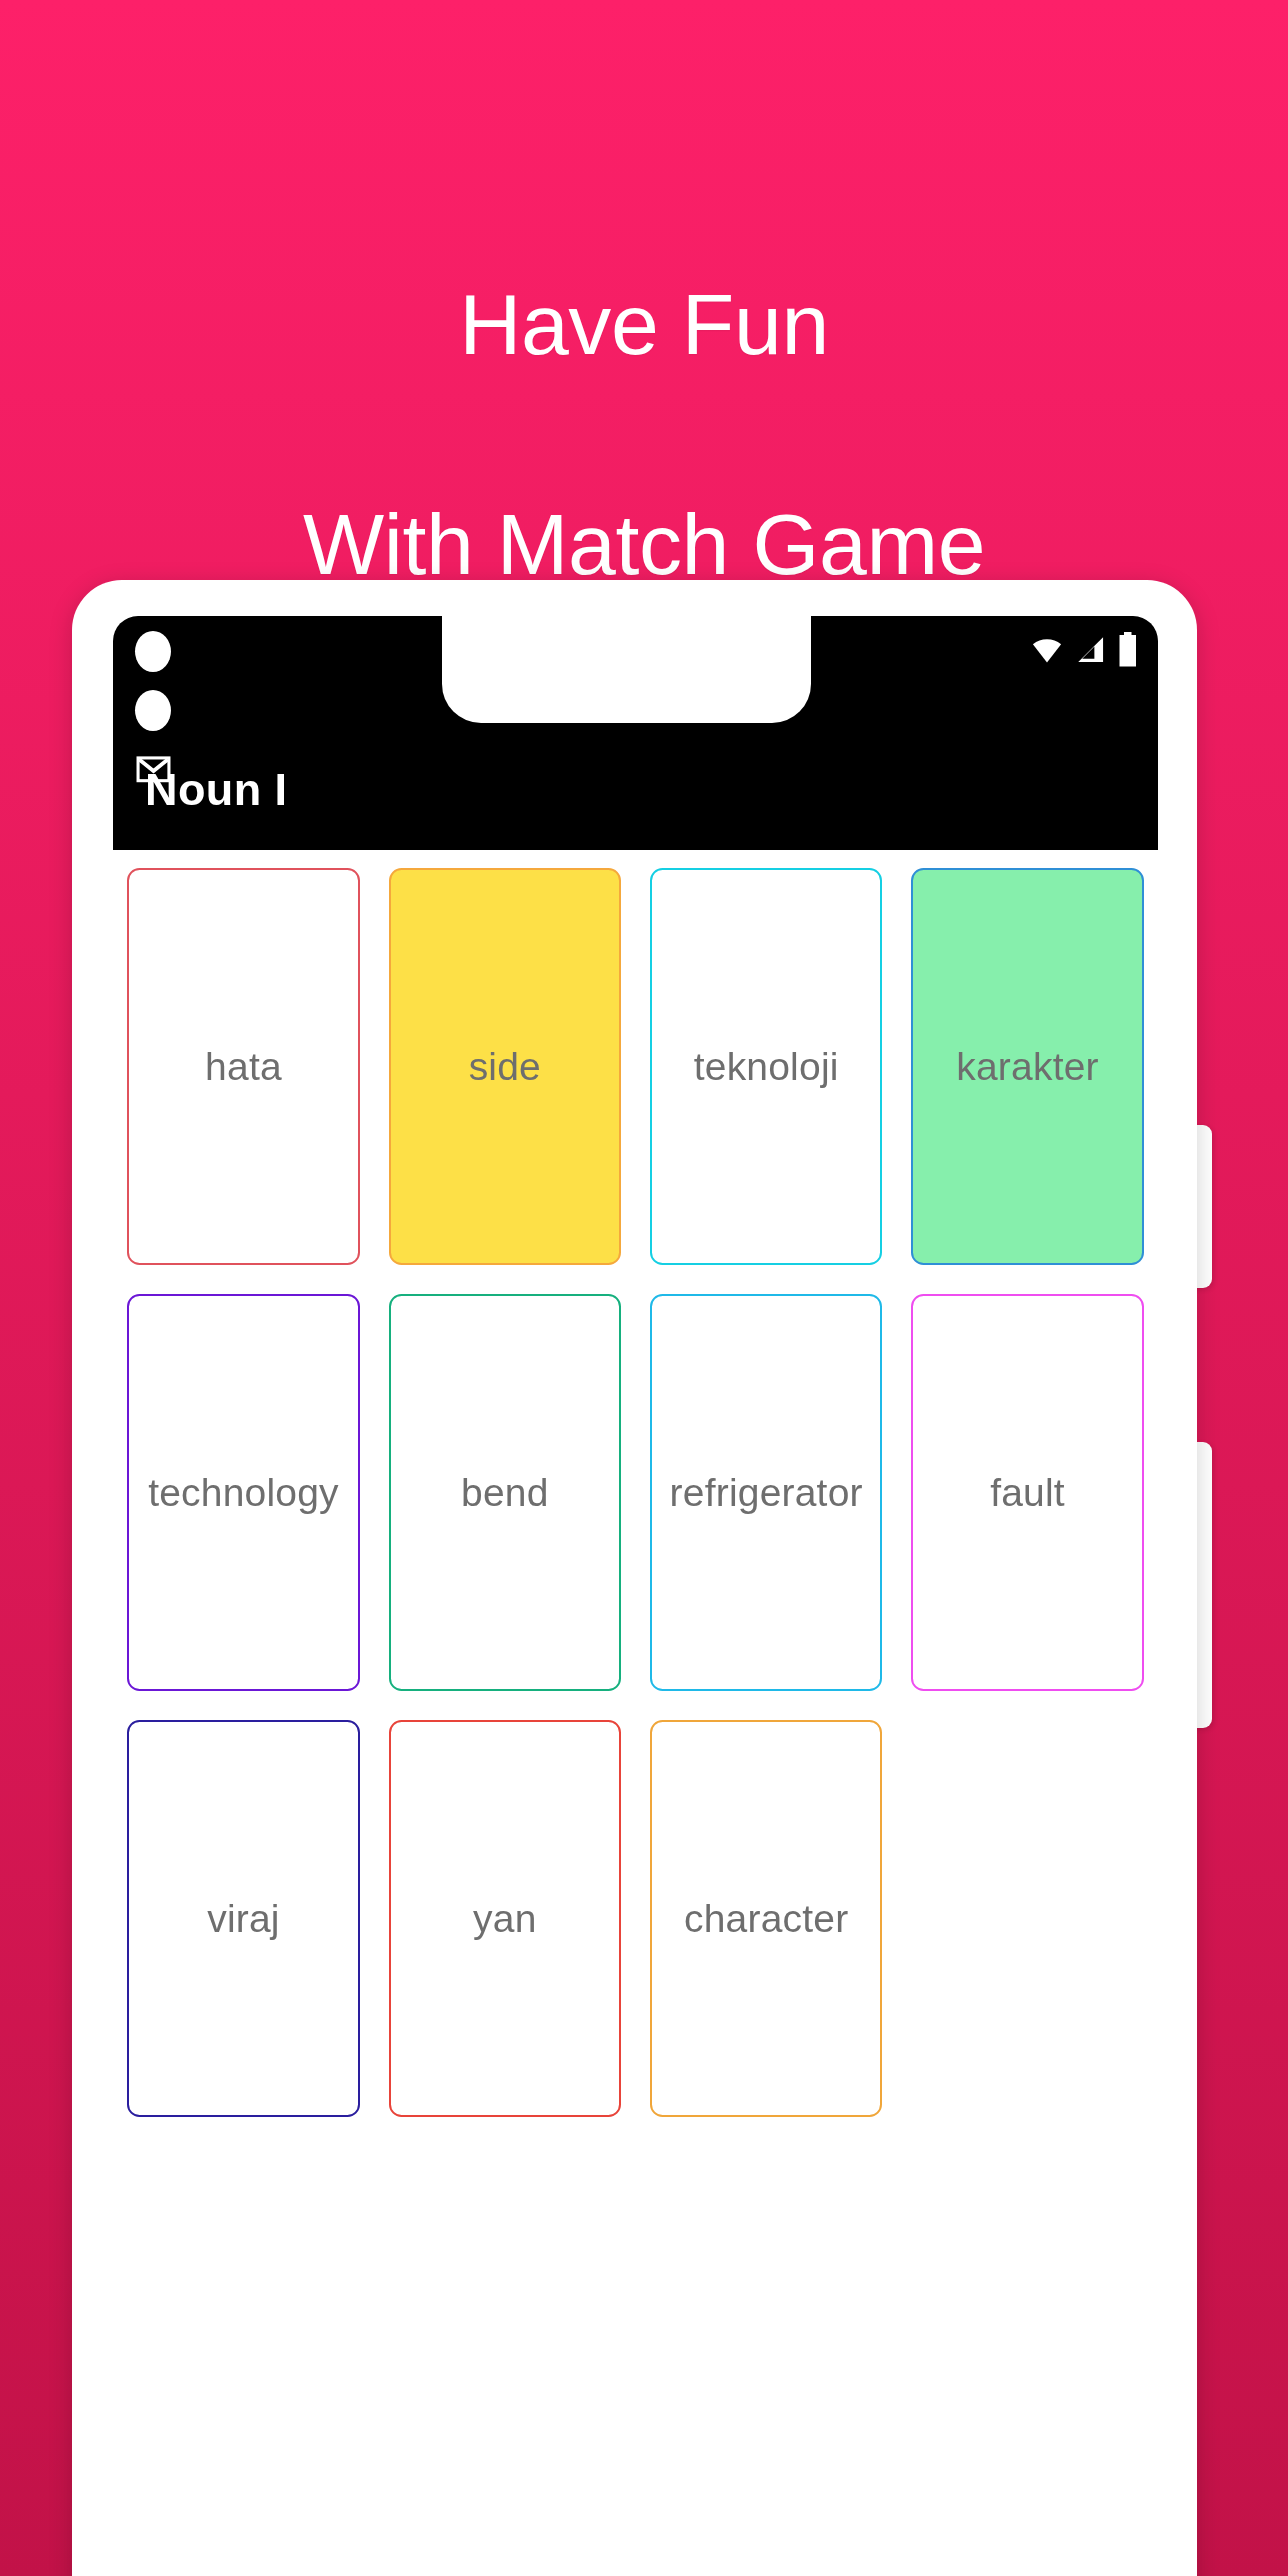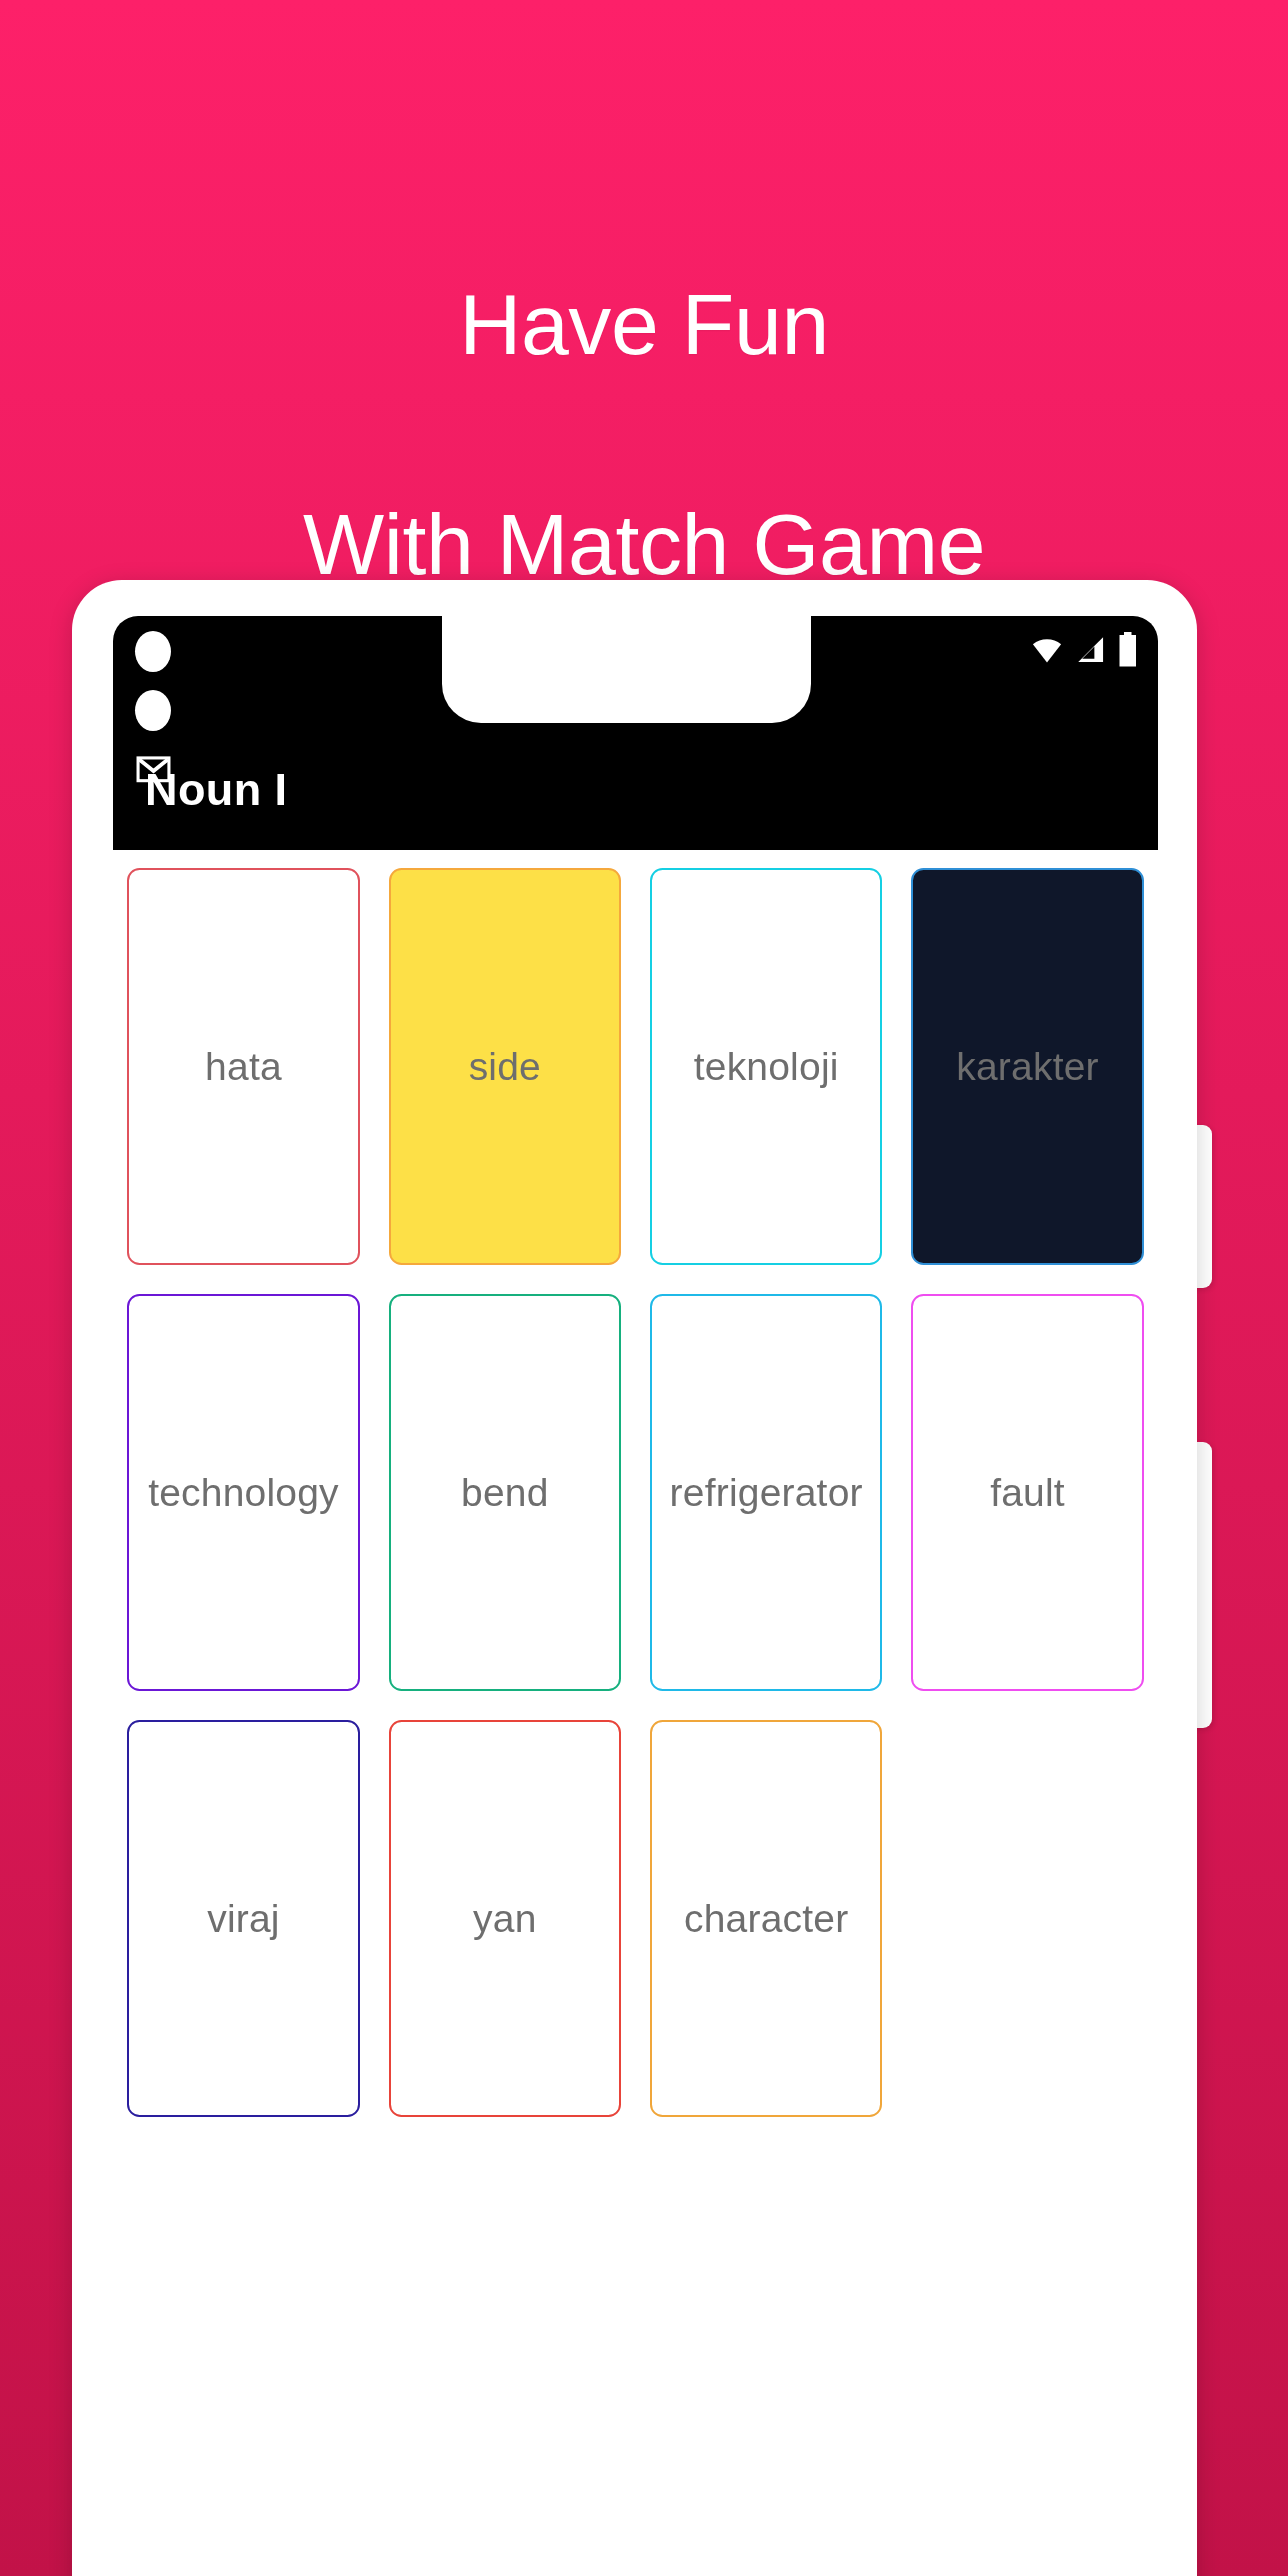--- a/index.html
+++ b/index.html
@@ -225,21 +225,21 @@
       <div id="grid" style="grid-template-columns: repeat(4, 1fr);">
           <div class="card" style="border-color: rgb(224, 82, 92); background: rgb(255, 255, 255);">
             <span class="card-label">hata</span>
           </div>
           <div class="card" style="border-color: rgb(245, 168, 60); background: #fde047;">
             <span class="card-label">side</span>
           </div>
           <div class="card" style="border-color: rgb(21, 207, 227); background: rgb(255, 255, 255);">
             <span class="card-label">teknoloji</span>
           </div>
-          <div class="card" style="border-color: rgb(47, 143, 214); background: #0f172a;">
+          <div class="card" style="border-color: rgb(47, 143, 214); background: #86efac;">
             <span class="card-label">karakter</span>
           </div>
           <div class="card" style="border-color: rgb(107, 23, 214); background: rgb(255, 255, 255);">
             <span class="card-label">technology</span>
           </div>
           <div class="card" style="border-color: rgb(22, 176, 126); background: rgb(255, 255, 255);">
             <span class="card-label">bend</span>
           </div>
           <div class="card" style="border-color: rgb(31, 185, 232); background: rgb(255, 255, 255);">
             <span class="card-label">refrigerator</span>

